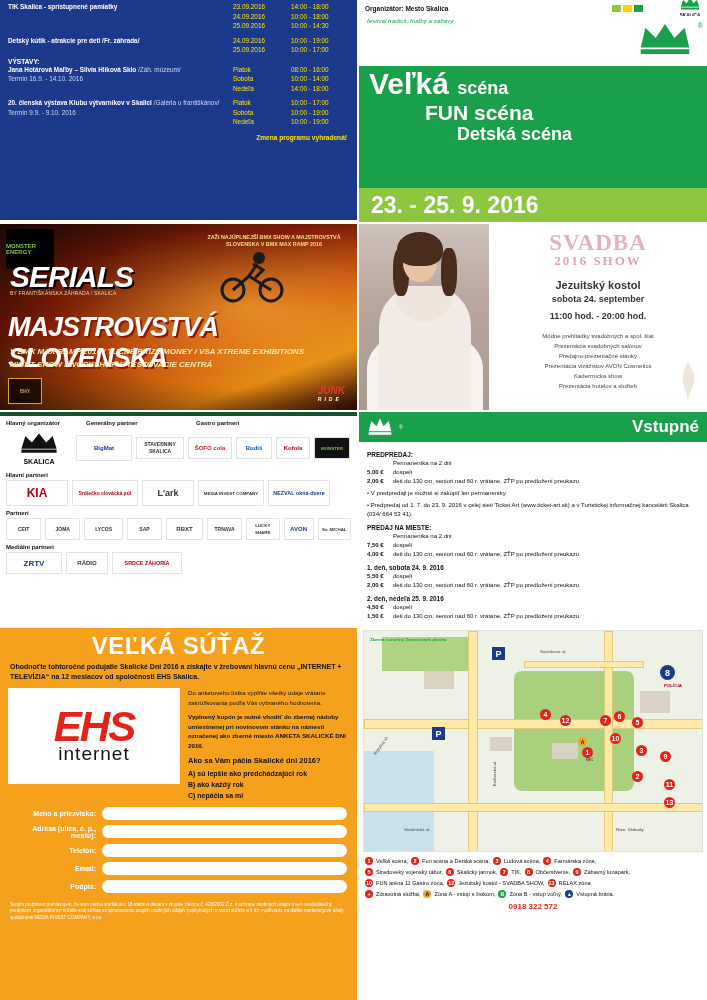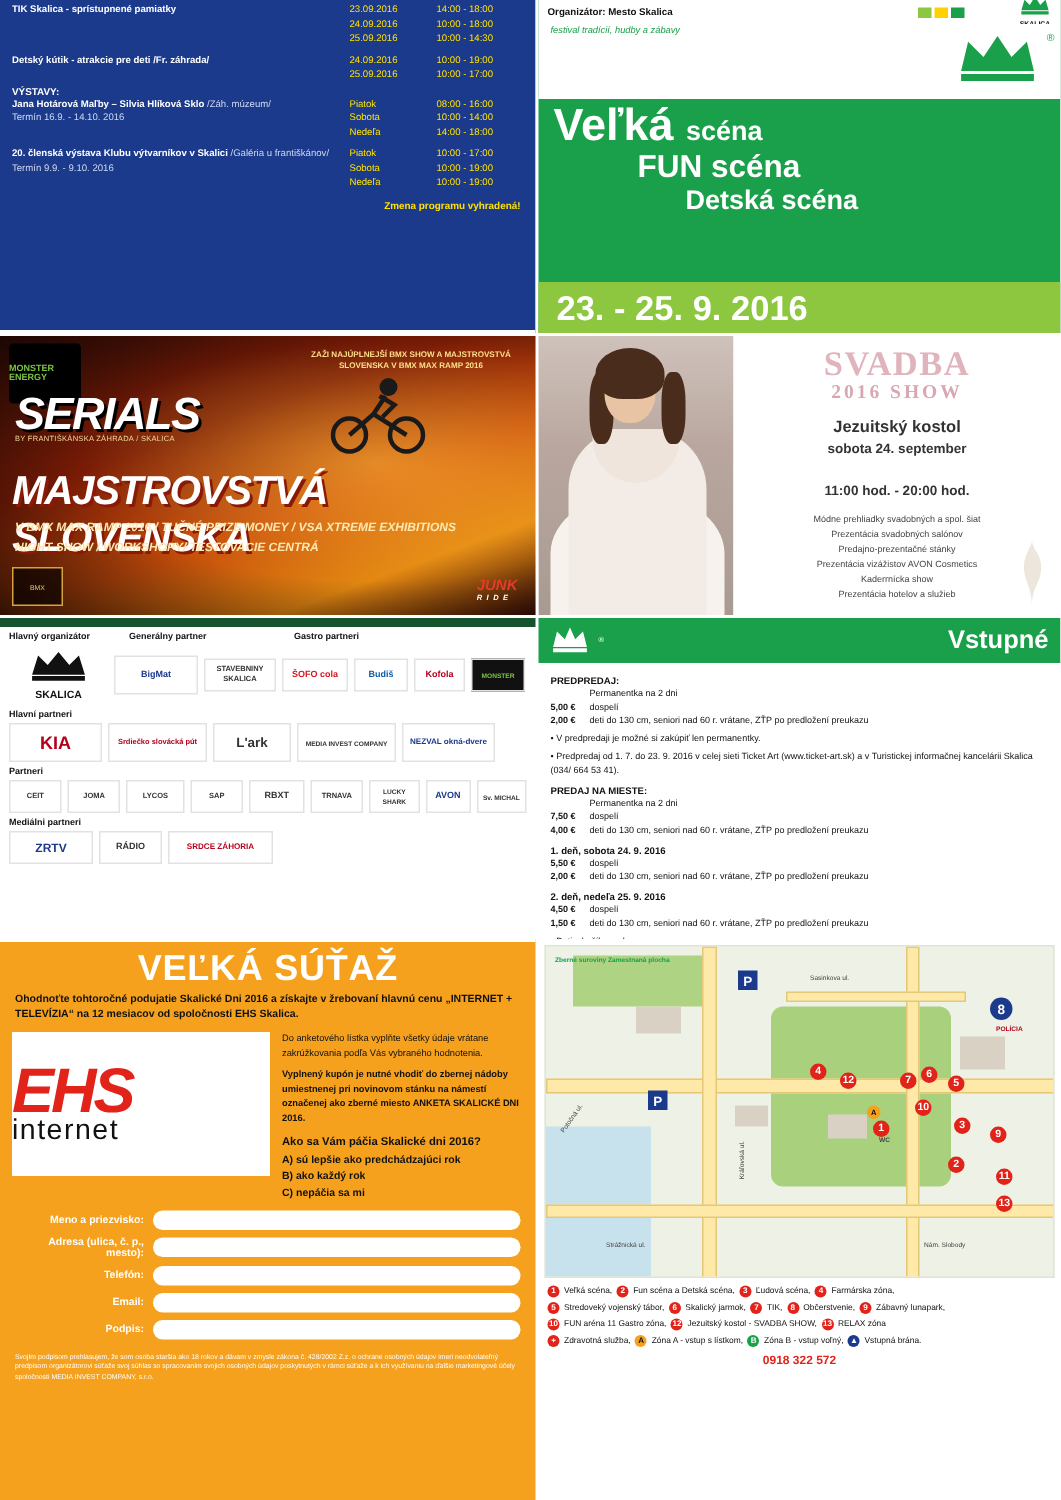--- a/index.html
+++ b/index.html
@@ -126,28 +126,28 @@
 
   
   .svadba {
     position:absolute; left:489px; top:224px; width:218px; height:186px;
     background:#fff; color:#333; padding:6px 8px;
   }
   .sv-title { text-align:center; font-size:23px; font-weight:bold; color:#e0b4bd; letter-spacing:1px; font-family:"Liberation Serif", serif;}
   .sv-sub { text-align:center; font-size:13px; font-weight:bold; color:#d9a7b2; letter-spacing:2px; margin-top:-3px; font-family:"Liberation Serif", serif;}
   .sv-place { text-align:center; font-size:11px; font-weight:bold; margin-top:10px; }
   .sv-date { text-align:center; font-size:9px; font-weight:bold; margin-top:3px; }
-  .sv-time { text-align:center; font-size:9px; font-weight:bold; margin-top:18px; }
+  .sv-time { text-align:center; font-size:9px; font-weight:bold; margin-top:7px; }
   .sv-list { margin-top:10px; font-size:6px; line-height:10px; text-align:center; color:#444;}
   .sv-deco { position:absolute; right:6px; bottom:6px; width:26px; height:44px; opacity:.5;}
 
   
   .partners {
     position:absolute; left:0; top:412px; width:357px; height:212px;
-    background:#fff; border-top:6px solid #14532d; padding:4px 6px;
+    background:#fff; border-top:4px solid #14532d; padding:4px 6px;
   }
   .p-head { display:flex; font-size:6px; font-weight:bold; color:#111; }
   .p-head span { }
   .p-h1 { width:80px; }
   .p-h2 { width:110px; }
   .p-h3 { }
   .p-label { font-size:6px; font-weight:bold; margin:4px 0 2px 0; }
   .logorow { display:flex; align-items:center; gap:4px; flex-wrap:nowrap; }
   .logo {
     height:22px; border:1px solid #e2e2e2; background:#fff;
@@ -183,21 +183,21 @@
   
   .sutaz {
     position:absolute; left:0; top:626px; width:357px; height:374px;
     background:#f5a11d;
     border-top:2px solid #fff;
   }
   .su-title { text-align:center; font-size:24px; font-weight:bold; color:#fff; padding:4px 0 2px 0; letter-spacing:.5px;}
   .su-sub { font-size:7px; font-weight:bold; color:#111; padding:0 10px; line-height:10px; }
   .su-mid { display:flex; padding:6px 8px 0 8px; gap:8px;}
   .su-ehs { width:172px; }
-  .su-ehsbox { background:#fff; height:96px; position:relative; display:flex; justify-content:center; flex-direction:column;}
+  .su-ehsbox { background:#fff; height:96px; position:relative; display:flex; align-items:center; justify-content:center; flex-direction:column;}
   .su-ehsbox .ehs { font-size:42px; font-weight:bold; color:#e2231a; font-style:italic; letter-spacing:-2px; line-height:40px;}
   .su-ehsbox .inet { font-size:19px; color:#111; letter-spacing:1px; margin-top:-4px;}
   .su-right { flex:1; font-size:6.2px; line-height:9.5px; color:#111;}
   .su-right .b { font-weight:bold; }
   .su-q { font-size:7.5px; font-weight:bold; margin-top:6px; }
   .su-opts { font-size:7px; font-weight:bold; line-height:11px; margin-top:2px;}
   .form { padding:6px 10px 0 10px; }
   .frow { display:flex; align-items:center; margin-bottom:5px; }
   .frow .lb { width:92px; text-align:right; font-size:7px; font-weight:bold; color:#fff; padding-right:6px;}
   .frow .inp { flex:1; height:13px; background:#fff; border-radius:7px; }

